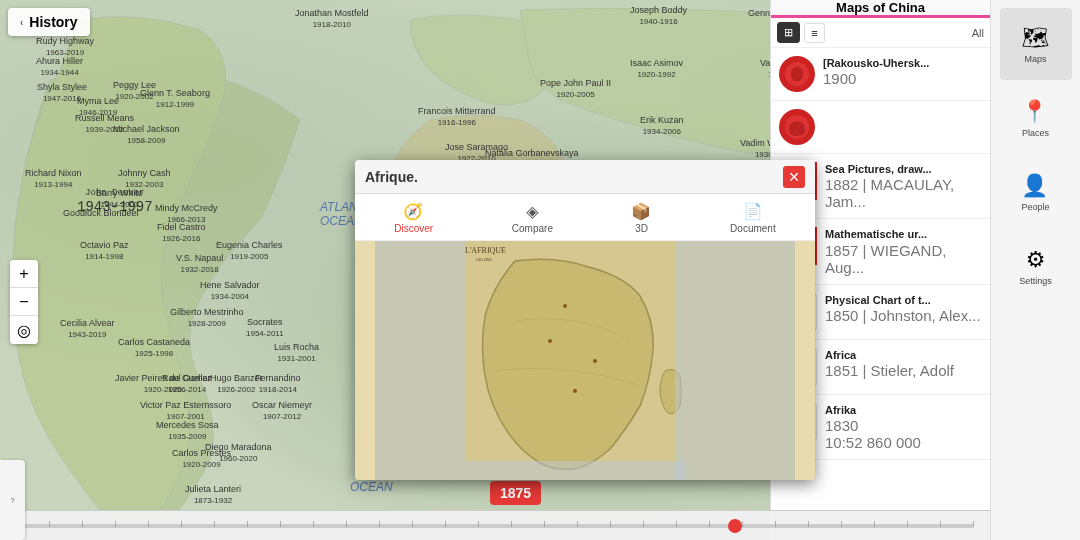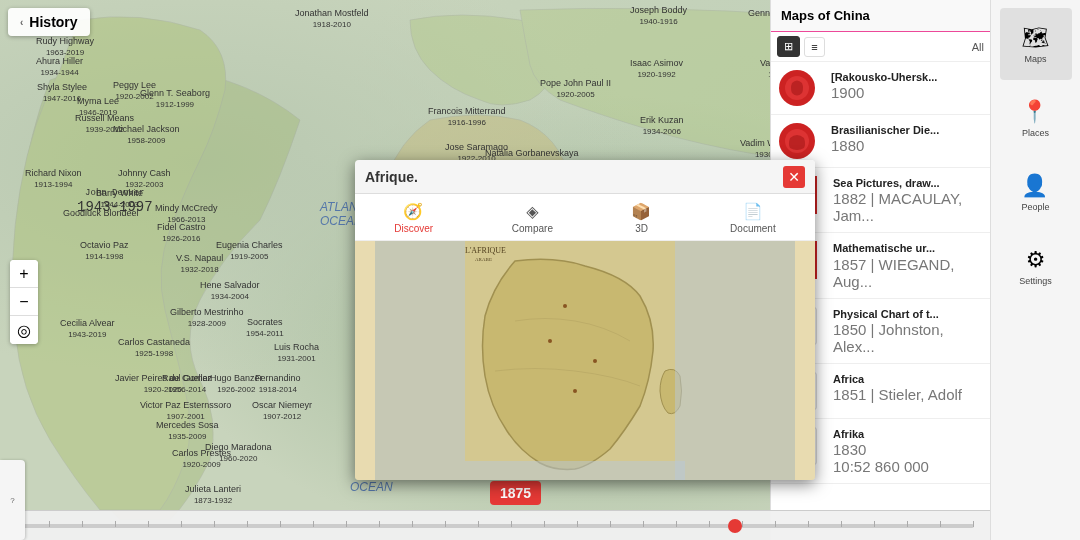--- a/index.html
+++ b/index.html
@@ -213,28 +213,28 @@
       top: 0; right: 90px;
       width: 220px; height: 540px;
       background: white;
       border-left: 1px solid #ddd;
       z-index: 14;
       display: flex;
       flex-direction: column;
       overflow: hidden;
     }
     #maps-panel-header {
-      padding: 8px 10px;
+      padding: 0 10px;
       font-size: 13px;
       font-weight: bold;
       background: #f9f9f9;
-      border-bottom: 1px solid #ec4899;
+      border-bottom: 3px solid #ec4899;
       display: flex;
       align-items: center;
-      justify-content: flex-start;
+      justify-content: center;
     }
     #maps-panel-tabs {
       display: flex;
       align-items: center;
       padding: 4px 6px;
       border-bottom: 1px solid #eee;
       gap: 4px;
     }
     .panel-tab-btn {
       border: 1px solid #ddd;
@@ -258,21 +258,21 @@
       background: none;
     }
     #maps-list {
       flex: 1;
       overflow-y: auto;
     }
     .map-list-item {
       display: flex;
       padding: 8px 8px;
       border-bottom: 1px solid #eee;
-      gap: 16px;
+      gap: 8px;
       align-items: flex-start;
       cursor: pointer;
     }
     .map-thumb {
       width: 38px; height: 38px;
       border-radius: 3px;
       flex-shrink: 0;
       display: flex; align-items: center; justify-content: center;
       font-size: 18px;
     }
@@ -360,21 +360,21 @@
   <div class="map-label ocean" style="left:320px;top:200px;">ATLANTIC<br>OCEAN</div>
   <div class="map-label ocean" style="left:350px;top:480px;">OCEAN</div>
 
   <div class="person-label" style="left:295px;top:8px;">Jonathan Mostfeld<br><span style="font-size:8px">1918-2010</span></div>
   <div class="person-label" style="left:630px;top:5px;">Joseph Boddy<br><span style="font-size:8px">1940-1916</span></div>
   <div class="person-label" style="left:748px;top:8px;">Gennady Alexandrov<br><span style="font-size:8px">1947-2006</span></div>
   <div class="person-label" style="left:788px;top:40px;">Mihai Uluanov<br><span style="font-size:8px">1907-1990</span></div>
   <div class="person-label" style="left:630px;top:58px;">Isaac Asimov<br><span style="font-size:8px">1920-1992</span></div>
   <div class="person-label" style="left:760px;top:58px;">Vasily Zaitsev<br><span style="font-size:8px">1915-1991</span></div>
   <div class="person-label" style="left:540px;top:78px;">Pope John Paul II<br><span style="font-size:8px">1920-2005</span></div>
-  <div class="person-label" style="left:428px;top:106px;text-align:center;">Francois Mitterrand<br><span style="font-size:8px">1916-1996</span></div>
+  <div class="person-label" style="left:418px;top:106px;text-align:center;">Francois Mitterrand<br><span style="font-size:8px">1916-1996</span></div>
   <div class="person-label" style="left:640px;top:115px;">Erik Kuzan<br><span style="font-size:8px">1934-2006</span></div>
   <div class="person-label" style="left:445px;top:142px;">Jose Saramago<br><span style="font-size:8px">1922-2010</span></div>
   <div class="person-label" style="left:868px;top:142px;">Deng Xiaoping<br><span style="font-size:8px">1904-1997</span></div>
   <div class="person-label" style="left:113px;top:124px;">Michael Jackson<br><span style="font-size:8px">1958-2009</span></div>
   <div class="person-label" style="left:25px;top:168px;">Richard Nixon<br><span style="font-size:8px">1913-1994</span></div>
   <div class="person-label" style="left:118px;top:168px;">Johnny Cash<br><span style="font-size:8px">1932-2003</span></div>
   <div class="person-label" style="left:157px;top:222px;">Fidel Castro<br><span style="font-size:8px">1926-2016</span></div>
   <div class="person-label" style="left:176px;top:253px;">V.S. Napaul<br><span style="font-size:8px">1932-2018</span></div>
   <div class="person-label" style="left:740px;top:138px;">Vadim Waikovich<br><span style="font-size:8px">1930-2009</span></div>
   <div class="person-label" style="left:36px;top:36px;">Rudy Highway<br><span style="font-size:8px">1963-2019</span></div>
@@ -538,24 +538,20 @@
       </div>
     </div>
 
     <div class="map-list-item">
       <div class="item-circle" style="background:#cc2222;">
         <svg viewBox="0 0 30 30">
           <circle cx="15" cy="15" r="12" fill="#dd3333"></circle>
           <path d="M8,12 Q15,6 22,12 Q24,18 22,22 Q15,26 8,22 Q6,18 8,12Z" fill="#bb2222"></path>
         </svg>
       </div>
-      <div class="map-info">
-        <div class="map-info-title">Brasilianischer Die...</div>
-        <div class="map-info-date">1880</div>
-      </div>
     </div>
 
     <div class="map-list-item">
       <div class="map-thumb red" style="background:#cc2222;border-radius:3px;">
         <svg viewBox="0 0 38 38">
           <rect width="38" height="38" fill="#cc2222"></rect>
           <rect x="3" y="8" width="32" height="4" fill="#aa1111" rx="1"></rect>
           <rect x="3" y="16" width="24" height="4" fill="#aa1111" rx="1"></rect>
           <rect x="3" y="24" width="28" height="4" fill="#aa1111" rx="1"></rect>
         </svg>

